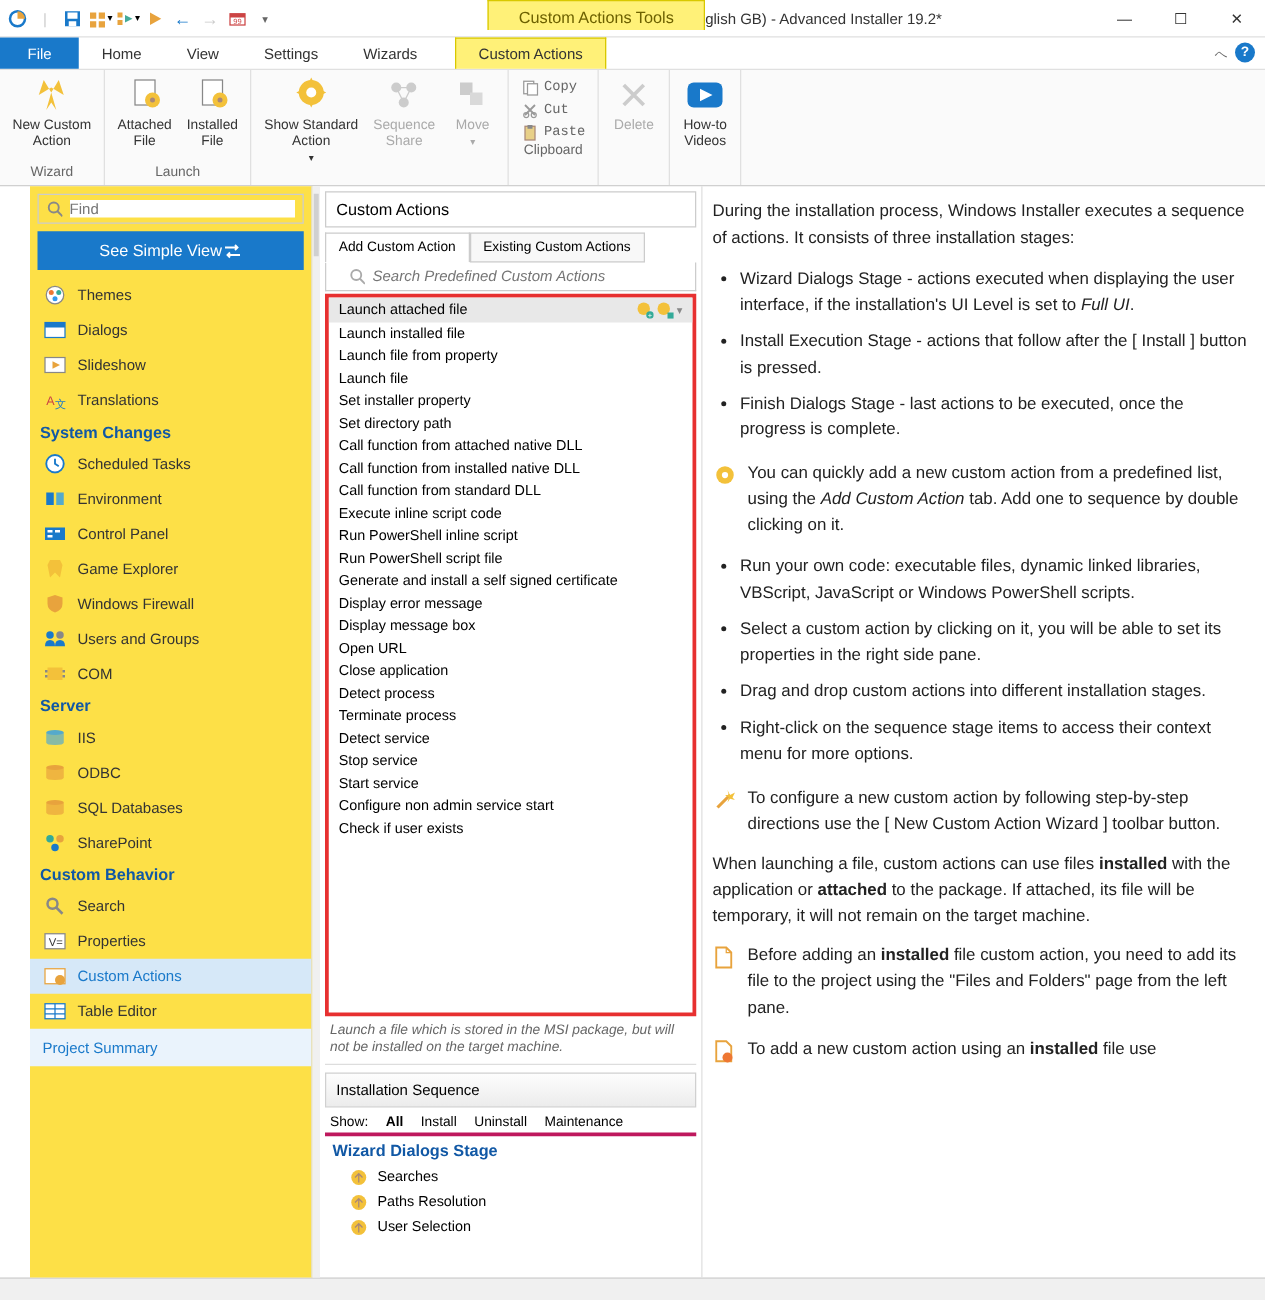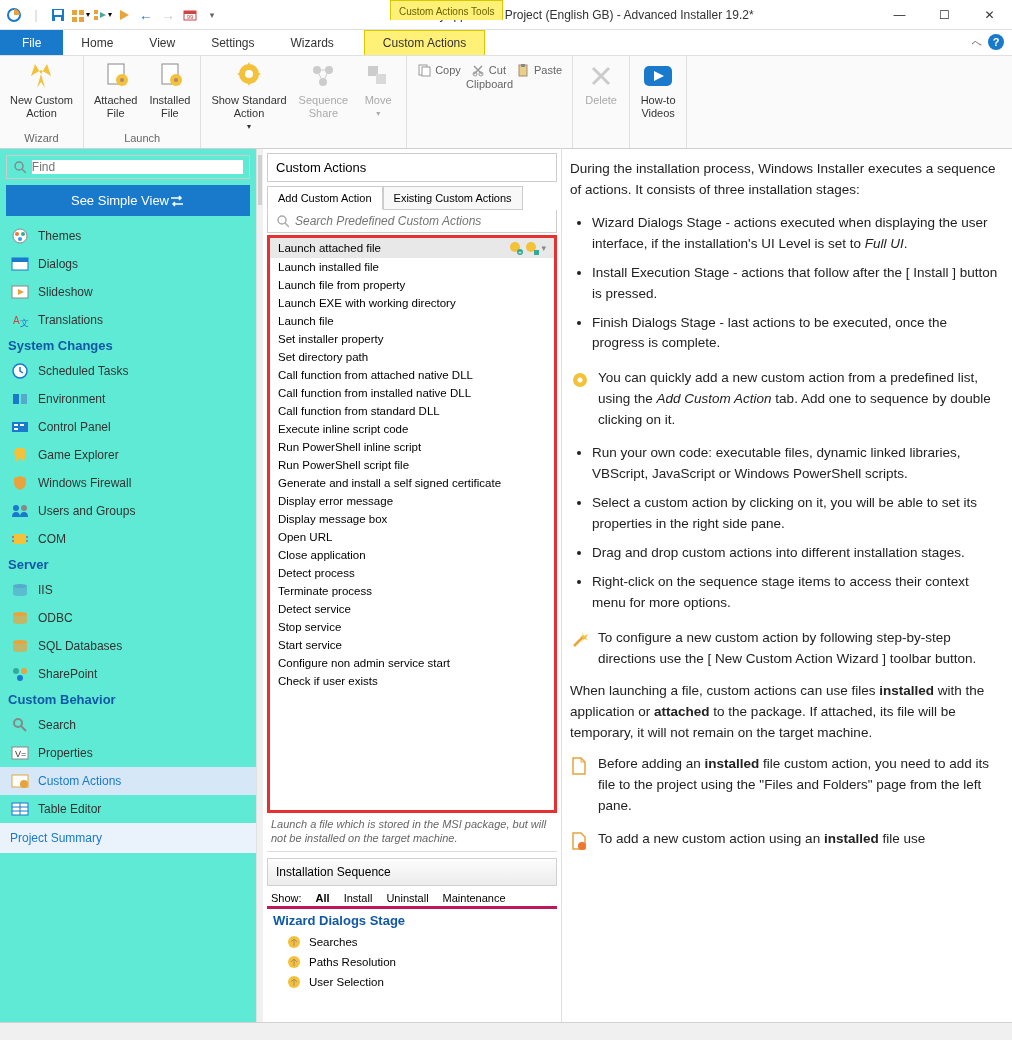--- a/index.html
+++ b/index.html
@@ -5,60 +5,60 @@
   * { box-sizing: border-box; margin: 0; padding: 0; }
   body { font-family: "Segoe UI", Tahoma, sans-serif; font-size: 12px; background: #fff; color: #000; width: 1012px; height: 1040px; overflow: hidden; }
   
   .titlebar { height: 30px; display: flex; align-items: center; border-bottom: 1px solid #e0e0e0; }
   .qat { display: flex; align-items: center; gap: 2px; padding: 0 4px; }
   .qat-btn { width: 20px; height: 20px; display: flex; align-items: center; justify-content: center; }
   .title-text { flex: 1; text-align: center; font-size: 12px; color: #333; margin-left: 80px; }
   .win-controls { display: flex; }
   .win-btn { width: 45px; height: 30px; display: flex; align-items: center; justify-content: center; font-size: 12px; color: #333; }
   
-  .context-tab { position: absolute; left: 390px; top: 0; background: #fff178; color: #6d6100; padding: 5px 8px 3px; font-size: 10px; border: 1px solid #d8c800; border-bottom: none; text-align: right; }
+  .context-tab { position: absolute; left: 390px; top: 0; background: #fff178; color: #6d6100; padding: 5px 24px 3px; font-size: 13px; border: 1px solid #d8c800; border-bottom: none; text-align: right; }
   
   .menubar { height: 26px; display: flex; align-items: stretch; border-bottom: 1px solid #e0e0e0; position: relative; }
   .menu-tab { padding: 4px 18px; font-size: 12px; color: #333; display: flex; align-items: center; }
   .menu-tab.file { background: #1979ca; color: #fff; padding: 4px 22px; }
   .menu-tab.active { background: #fff178; border: 1px solid #d8c800; border-bottom: none; color: #333; }
   .help-icon { position: absolute; right: 8px; top: 4px; width: 16px; height: 16px; border-radius: 50%; background: #1979ca; color: #fff; display: flex; align-items: center; justify-content: center; font-size: 11px; font-weight: bold; }
   .collapse-arrow { position: absolute; right: 30px; top: 6px; color: #666; font-size: 10px; }
   
   .ribbon { height: 93px; display: flex; border-bottom: 1px solid #d0d0d0; background: #fafafa; }
   .ribbon-group { display: flex; flex-direction: column; border-right: 1px solid #e0e0e0; padding: 2px 6px; }
   .ribbon-items { display: flex; flex: 1; align-items: flex-start; gap: 4px; }
   .ribbon-btn { display: flex; flex-direction: column; align-items: center; padding: 2px 4px; min-width: 44px; text-align: center; font-size: 11px; line-height: 13px; color: #333; }
   .ribbon-btn.disabled { color: #aaa; }
   .ribbon-icon { width: 32px; height: 32px; display: flex; align-items: center; justify-content: center; margin-bottom: 2px; }
   .ribbon-group-label { text-align: center; font-size: 11px; color: #666; padding-bottom: 2px; }
-  .ribbon-small-list { display: flex; flex-direction: row; gap: 2px; padding-top: 4px; }
+  .ribbon-small-list { display: flex; flex-direction: column; gap: 2px; padding-top: 4px; font-family: Liberation Mono, monospace; }
   .ribbon-small { display: flex; align-items: center; gap: 4px; font-size: 11px; color: #666; padding: 1px 4px; }
   
   .main { display: flex; height: calc(100% - 30px - 26px - 93px - 18px); }
   
-  .left-panel { width: 257px; border-right: 1px solid #e0e0e0; overflow-y: auto; background: #5eead4; }
+  .left-panel { width: 226px; border-right: 1px solid #e0e0e0; overflow-y: auto; background: #fde047; margin-left: 24px; }
   .find-box { margin: 6px; border: 1px solid #ccc; display: flex; align-items: center; padding: 4px 6px; gap: 6px; }
   .find-box input { border: none; outline: none; font-size: 12px; width: 100%; color: #888; }
   .simple-view { margin: 0 6px 6px; background: #1979ca; color: #fff; padding: 8px 10px; display: flex; justify-content: center; align-items: center; font-size: 13px; }
   .nav-section { padding: 4px 8px; color: #1158a5; font-size: 13px; font-weight: 600; }
   .nav-item { display: flex; align-items: center; gap: 8px; padding: 6px 10px; font-size: 12px; color: #333; }
   .nav-item.selected { background: #d6e8f8; color: #1979ca; }
   .nav-item.summary { background: #eaf3fc; color: #1979ca; padding: 8px 10px; }
   .nav-icon { width: 20px; height: 16px; display: flex; align-items: center; justify-content: center; }
   
   .center-wrap { flex: 0 0 6px; background: #f0f0f0; display: flex; flex-direction: column; align-items: center; }
   .center-thumb { width: 4px; height: 50px; background: #d0d0d0; margin-top: 6px; }
   
   .middle-panel { flex: 1; display: flex; flex-direction: column; border-right: 1px solid #e0e0e0; }
   .panel-header { border: 1px solid #ccc; margin: 4px 4px 0; padding: 6px 8px; font-size: 13px; }
   .tabs-row { display: flex; margin: 4px 4px 0; }
   .tab { padding: 5px 10px; border: 1px solid #ccc; font-size: 11px; background: #f8f8f8; }
   .tab.active { background: #fff; border-bottom: 1px solid #fff; position: relative; z-index: 1; }
-  .search-row { margin: 0 4px; border: 1px solid #ccc; border-top: none; padding: 4px 8px; display: flex; align-items: center; gap: 6px; justify-content: flex-end; }
+  .search-row { margin: 0 4px; border: 1px solid #ccc; border-top: none; padding: 4px 18px; display: flex; align-items: center; gap: 6px; justify-content: flex-end; }
   .search-row input { border: none; outline: none; font-size: 12px; font-style: italic; color: #aaa; width: 100%; }
   
   .action-list-wrap { margin: 2px 4px 0; border: 3px solid #e73030; height: 578px; position: relative; overflow: hidden; }
   .action-list { height: 100%; overflow-y: auto; }
   .action-item { padding: 3px 8px; font-size: 11.5px; display: flex; justify-content: space-between; align-items: center; }
   .action-item.selected { background: #e8e8e8; }
   .action-item-icons { display: flex; gap: 2px; align-items: center; }
   
   .desc-row { margin: 2px 4px 0; padding: 2px 4px 6px; font-size: 11px; font-style: italic; color: #666; border-bottom: 1px solid #ddd; line-height: 14px; }
   
@@ -532,23 +532,20 @@
               <span style="color:#888;font-size:9px">▾</span>
             </span>
           </div>
           <div class="action-item">
             <span>Launch installed file</span>
           </div>
           <div class="action-item">
             <span>Launch file from property</span>
           </div>
           <div class="action-item">
-            <span>Launch EXE with working directory</span>
-          </div>
-          <div class="action-item">
             <span>Launch file</span>
           </div>
           <div class="action-item">
             <span>Set installer property</span>
           </div>
           <div class="action-item">
             <span>Set directory path</span>
           </div>
           <div class="action-item">
             <span>Call function from attached native DLL</span>

